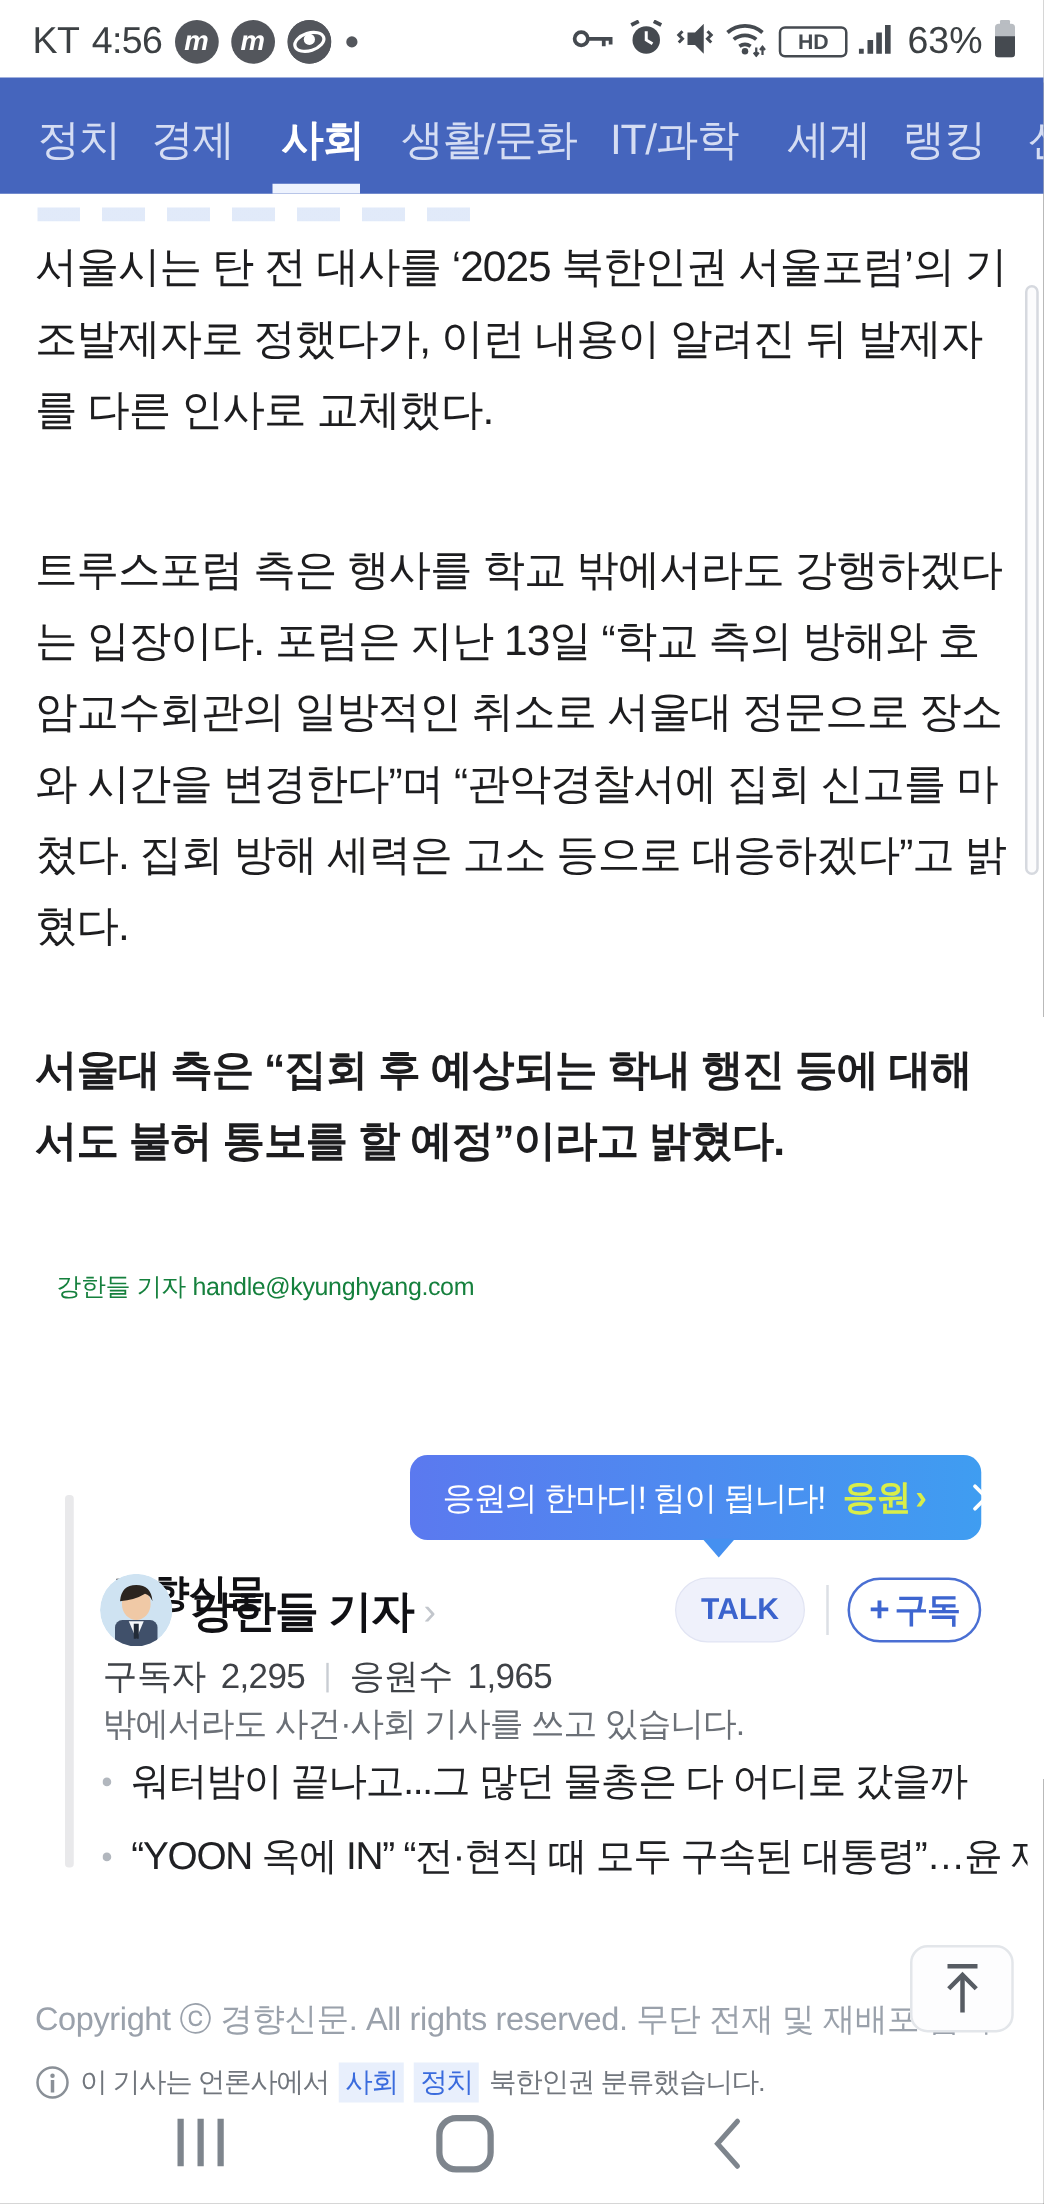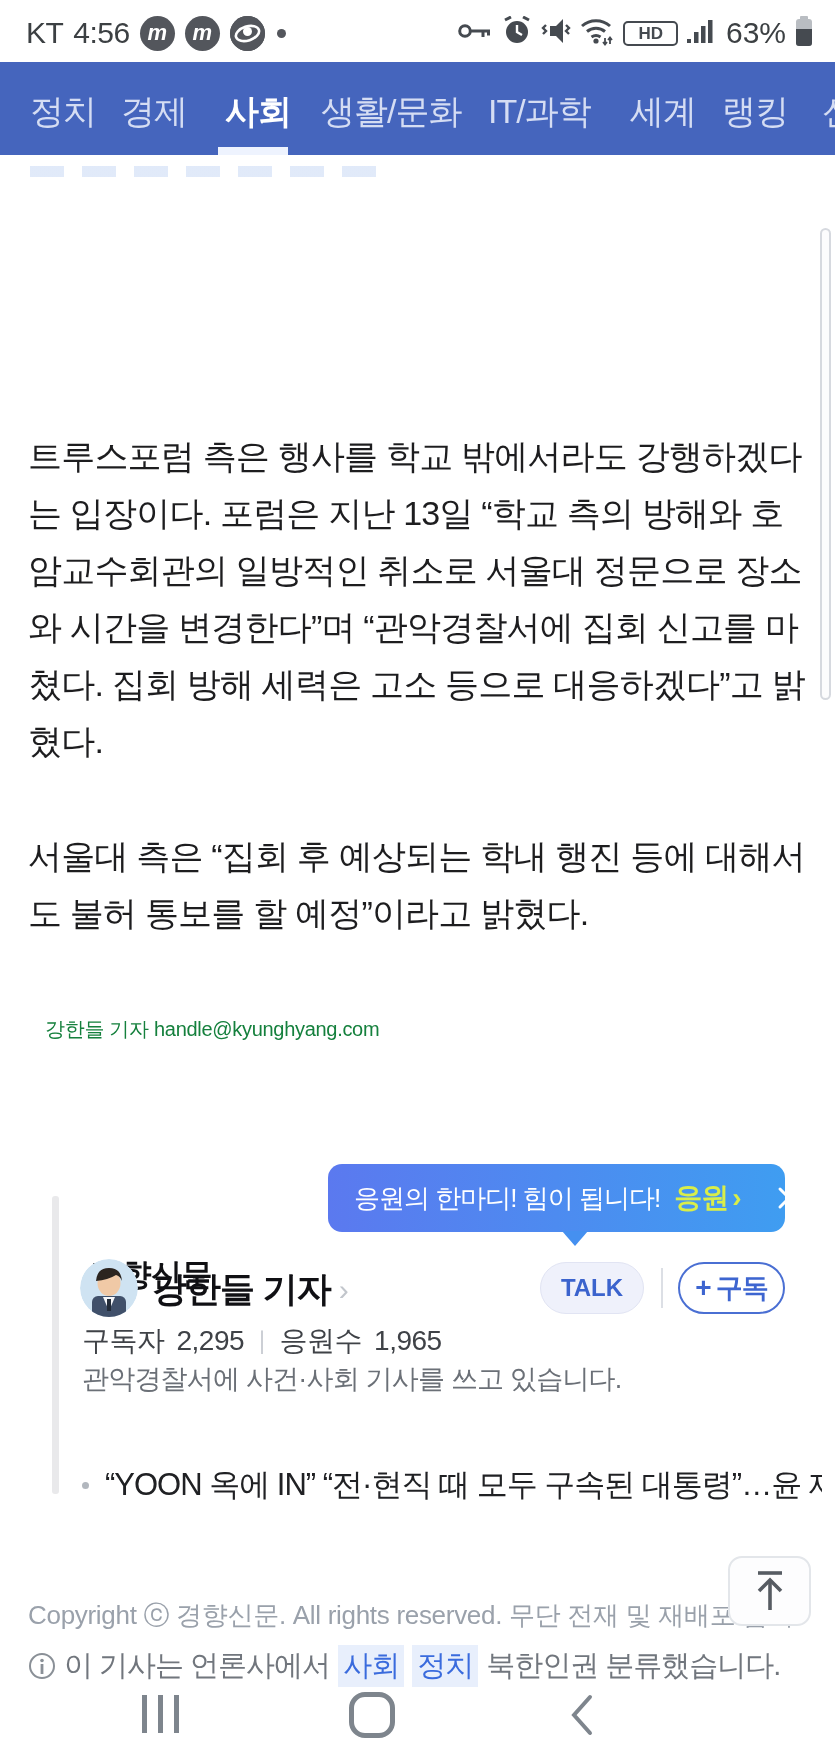--- a/index.html
+++ b/index.html
@@ -25,21 +25,21 @@
   .navbar { position:absolute; top:62px; left:0; width:835px; height:93px; background:#4565bd; overflow:hidden; }
   .nav-tab { position:absolute; top:27px; font-size:34px; color:#d5ddf3; letter-spacing:-1px; white-space:nowrap; }
   .nav-tab.active { color:#ffffff; font-weight:bold; }
   .tab-indicator { position:absolute; left:218px; bottom:0; width:70px; height:8px; background:#eef3fe; }
 
   
   .remnant { position:absolute; top:166px; left:30px; width:362px; height:11px; opacity:.45;
     background:repeating-linear-gradient(90deg,#bcd0f2 0 34px,transparent 34px 52px); }
   .para { position:absolute; left:28px; width:779px; font-size:34px; line-height:57px;
     color:#1d1d1f; letter-spacing:-0.8px; word-break:break-all; }
-  #p1 { top:186px; } #p2 { top:428px; } #p3 { top:828px; }
+  #p1 { top:186px; } #p2 { top:428px; } #p3 { top:828px;font-weight:bold; }
   .byline { position:absolute; left:45px; top:1016px; font-size:20px; color:#15803d; letter-spacing:-0.3px; }
 
   .scrollbar-thumb { position:absolute; left:820px; top:228px; width:11px; height:472px;
     background:#fcfcfd; border:2px solid #d6d9df; border-radius:7px; }
 
   
   .card-bar { position:absolute; left:52px; top:1196px; width:7px; height:298px; background:#e9e9eb; border-radius:3px; }
   .press-name { position:absolute; left:90px; top:1254px; font-size:31px; font-weight:800; color:#101013; letter-spacing:-0.5px; }
 
   .tooltip { position:absolute; left:328px; top:1164px; width:457px; height:68px; border-radius:14px;
@@ -73,21 +73,21 @@
   .article-item { position:absolute; left:82px; width:740px; font-size:31px; color:#202124; letter-spacing:-1px;
     white-space:nowrap; overflow:hidden; display:flex; align-items:center; }
   #item1 { top:1404px; } #item2 { top:1464px; }
   .bullet { display:inline-block; width:7px; height:7px; border-radius:50%; background:#b2b7be; margin-right:16px; flex:0 0 auto; }
 
   
   .copyright { position:absolute; left:28px; top:1598px; font-size:26px; color:#9aa1ab; letter-spacing:-0.3px; }
   .top-btn { position:absolute; left:728px; top:1556px; width:83px; height:70px; background:#fdfdfe;
     border:2px solid #e3e6ea; border-radius:14px; display:flex; align-items:center; justify-content:center; }
   .info-line { position:absolute; left:28px; top:1645px; width:790px; height:42px; overflow:hidden;
-    font-size:29px; color:#71767d; letter-spacing:-1px; white-space:nowrap; display:flex; align-items:center; gap:8px; }
+    font-size:22px; color:#71767d; letter-spacing:-1px; white-space:nowrap; display:flex; align-items:center; gap:8px; }
   .info-chip { color:#3a6bdd; background:#e8effc; padding:1px 5px; }
 
   
   .sysnav { position:absolute; left:0; top:1688px; width:835px; height:75px; background:#fff; }
   .recents-icon { position:absolute; left:142px; top:7px; display:flex; gap:11px; }
   .recents-icon i { display:block; width:5px; height:38px; background:#7e858d; }
   .home-icon { position:absolute; left:349px; top:4px; width:46px; height:46px; border:5px solid #7e858d; border-radius:16px; }
   .back-icon { position:absolute; left:566px; top:4px; }
 </style>
 </head>
@@ -169,20 +169,21 @@
     <span class="nav-tab" style="left:321px">생활/문화</span>
     <span class="nav-tab" style="left:488px">IT/과학</span>
     <span class="nav-tab" style="left:630px">세계</span>
     <span class="nav-tab" style="left:722px">랭킹</span>
     <span class="nav-tab" style="left:822px">신</span>
     <span class="tab-indicator"></span>
   </div>
 
   <div class="remnant"></div>
 
+  <p class="para" id="p1">서울시는 탄 전 대사를 ‘2025 북한인권 서울포럼’의 기조발제자로 정했다가, 이런 내용이 알려진 뒤 발제자를 다른 인사로 교체했다.</p>
   <p class="para" id="p2">트루스포럼 측은 행사를 학교 밖에서라도 강행하겠다는 입장이다. 포럼은 지난 13일 “학교 측의 방해와 호암교수회관의 일방적인 취소로 서울대 정문으로 장소와 시간을 변경한다”며 “관악경찰서에 집회 신고를 마쳤다. 집회 방해 세력은 고소 등으로 대응하겠다”고 밝혔다.</p>
   <p class="para" id="p3">서울대 측은 “집회 후 예상되는 학내 행진 등에 대해서도 불허 통보를 할 예정”이라고 밝혔다.</p>
   <p class="byline">강한들 기자 handle@kyunghyang.com</p>
 
   <div class="scrollbar-thumb"></div>
 
   <div class="card-bar"></div>
   <div class="press-name">경향신문</div>
 
   <div class="tooltip">
@@ -223,22 +224,26 @@
   </div>
 
   <div class="stats">
     <span>구독자</span>
     <span>2,295</span>
     <span class="sep">∣</span>
     <span>응원수</span>
     <span>1,965</span>
   </div>
 
-  <div class="bio">관악경찰서에 사건·사회 기사를 쓰고 있습니다.</div>
-
+  <div class="bio">밖에서라도 사건·사회 기사를 쓰고 있습니다.</div>
+
+  <div class="article-item" id="item1">
+    <span class="bullet"></span>
+    <span>워터밤이 끝나고...그 많던 물총은 다 어디로 갔을까</span>
+  </div>
   <div class="article-item" id="item2">
     <span class="bullet"></span>
     <span>“YOON 옥에 IN” “전·현직 때 모두 구속된 대통령”…윤 재...</span>
   </div>
 
   <div class="copyright">Copyright ⓒ 경향신문. All rights reserved. 무단 전재 및 재배포 금지.</div>
 
   <div class="top-btn">
     <svg width="38" height="46" viewBox="0 0 38 46">
       <line x1="7" y1="5" x2="31" y2="5" stroke="#575c63" stroke-width="3.6"></line>

